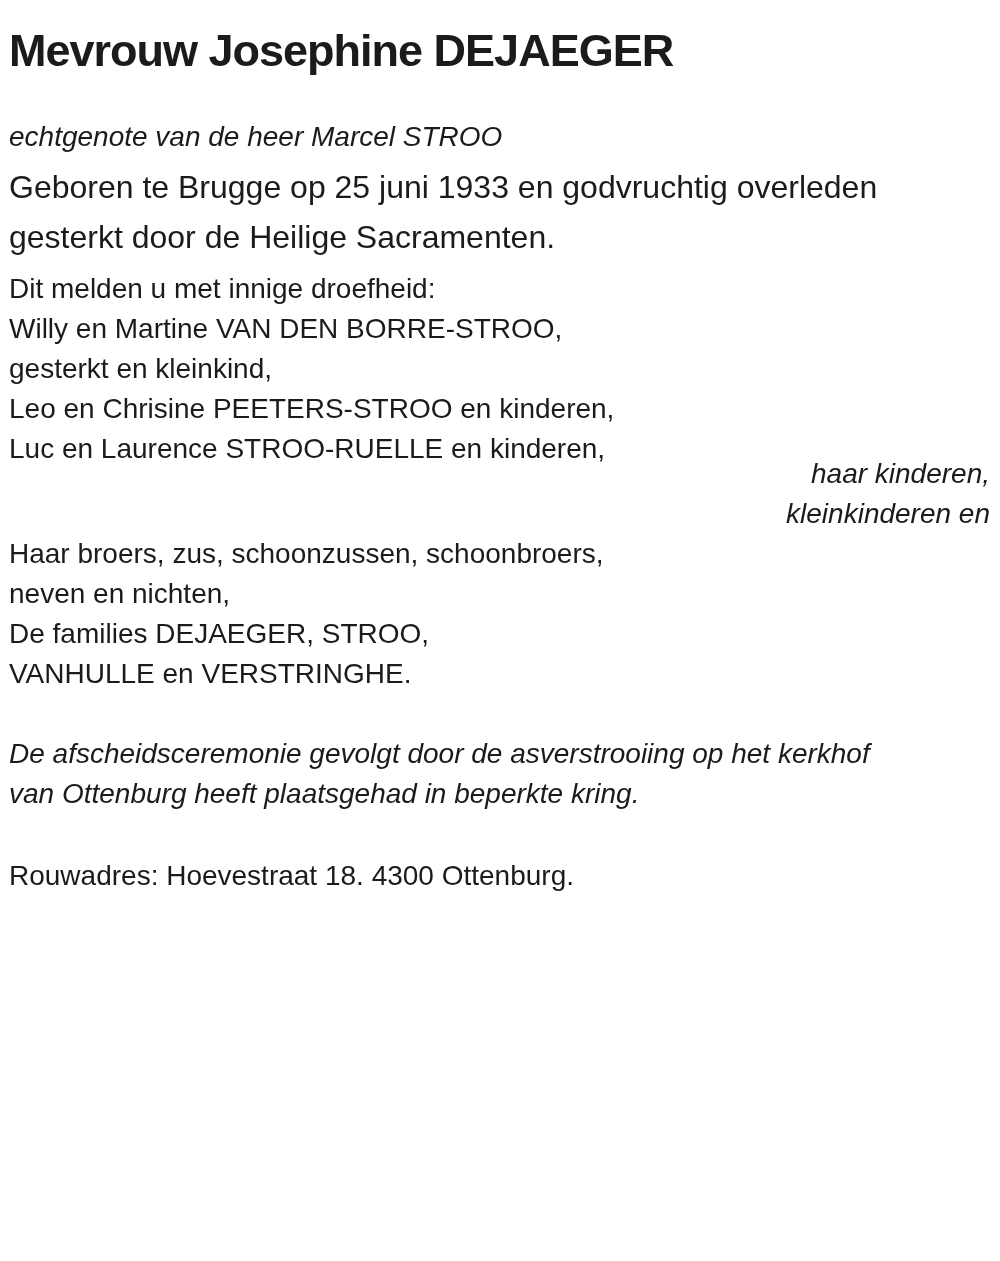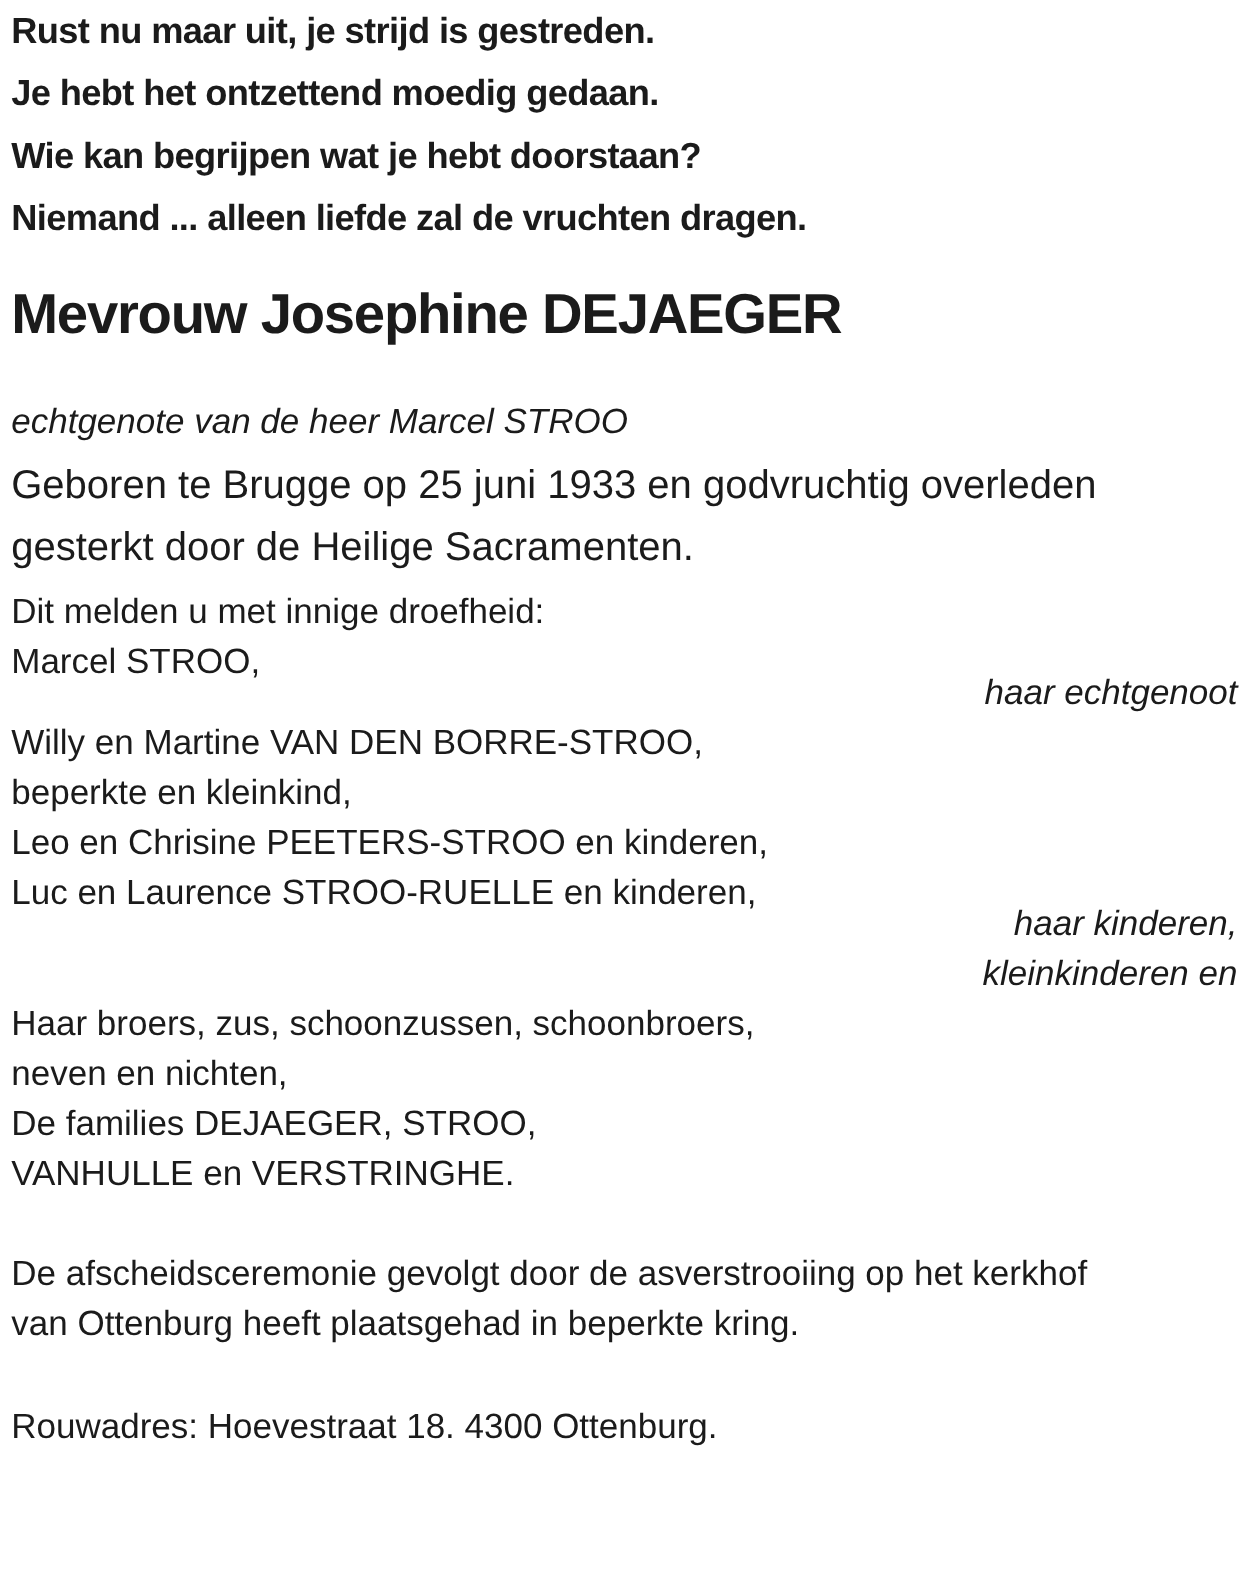--- a/index.html
+++ b/index.html
@@ -69,61 +69,50 @@
     text-align: right;
     white-space: nowrap;
   }
   .ceremony {
     margin-top: 40px;
   }
   .ceremony-line {
     font-size: 28px;
     line-height: 40px;
     white-space: nowrap;
+    font-style: italic;
   }
   .rouwadres-line {
     font-size: 28px;
     line-height: 40px;
     margin-top: 42px;
     white-space: nowrap;
   }
 </style>
 </head>
 <body>
 
 <div class="page">
 
-  <div class="poem">
-    <div class="poem-line">Rust nu maar uit, je strijd is gestreden.</div>
-    <div class="poem-line">Je hebt het ontzettend moedig gedaan.</div>
-    <div class="poem-line">Wie kan begrijpen wat je hebt doorstaan?</div>
-    <div class="poem-line">Niemand ... alleen liefde zal de vruchten dragen.</div>
-  </div>
 
   <div class="name-title">Mevrouw Josephine DEJAEGER</div>
 
   <div class="spouse-line">echtgenote van de heer Marcel STROO</div>
 
   <div class="life">
     <div class="life-line">Geboren te Brugge op 25 juni 1933 en godvruchtig overleden</div>
     <div class="life-line">gesterkt door de Heilige Sacramenten.</div>
   </div>
 
   <div class="intro-line">Dit melden u met innige droefheid:</div>
 
-  <div class="group">
-    <div class="name-line">Marcel STROO,</div>
-    <div class="relation-lines">
-      <div class="relation-line">haar echtgenoot</div>
-    </div>
-  </div>
 
   <div class="group">
     <div class="name-line">Willy en Martine VAN DEN BORRE-STROO,</div>
-    <div class="name-line">beperkte en kleinkind,</div>
+    <div class="name-line">gesterkt en kleinkind,</div>
     <div class="name-line">Leo en Chrisine PEETERS-STROO en kinderen,</div>
     <div class="name-line">Luc en Laurence STROO-RUELLE en kinderen,</div>
     <div class="relation-lines">
       <div class="relation-line">haar kinderen,</div>
       <div class="relation-line">kleinkinderen en</div>
     </div>
   </div>
 
   <div class="group">
     <div class="name-line">Haar broers, zus, schoonzussen, schoonbroers,</div>

